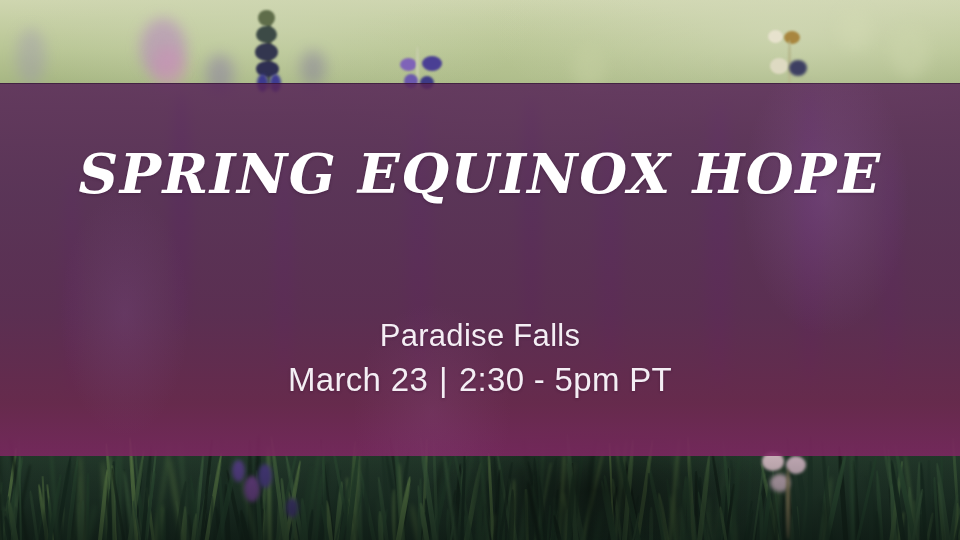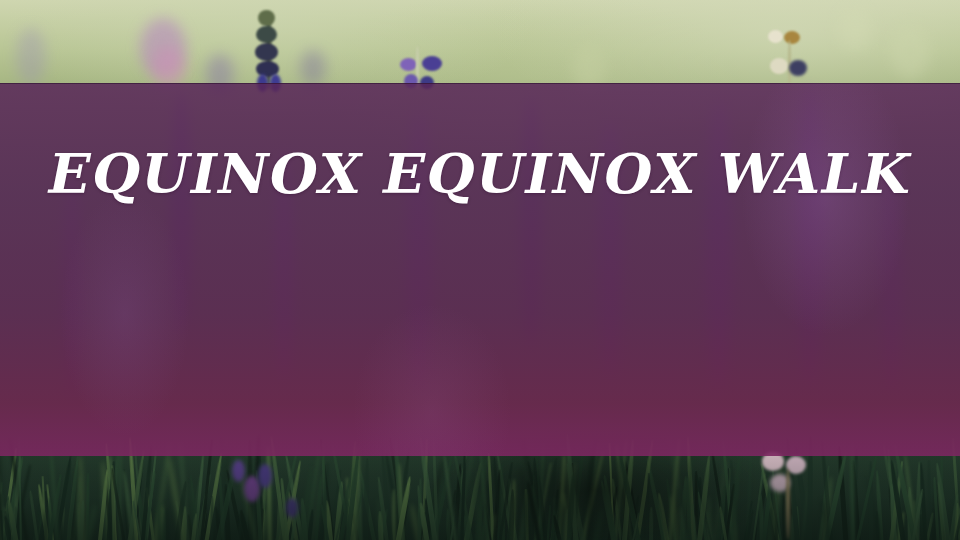--- a/index.html
+++ b/index.html
@@ -635,19 +635,23 @@
       <div class="grass-shade"></div>
     </div>
   </div>
 
   <div class="band">
     <div class="band-texture"></div>
   </div>
 
   <div class="content">
 
-    <div class="title">EQUINOX EQUINOX WALK</div>
-
-
-
+    <div class="title">SPRING EQUINOX HOPE</div>
+
+
+    <div class="venue">Paradise Falls</div>
+
+    <div class="datetime">
+      <span>March 23</span><span class="sep">|</span><span>2:30 - 5pm PT</span>
+    </div>
 
   </div>
 </div>
 
 </body></html>

